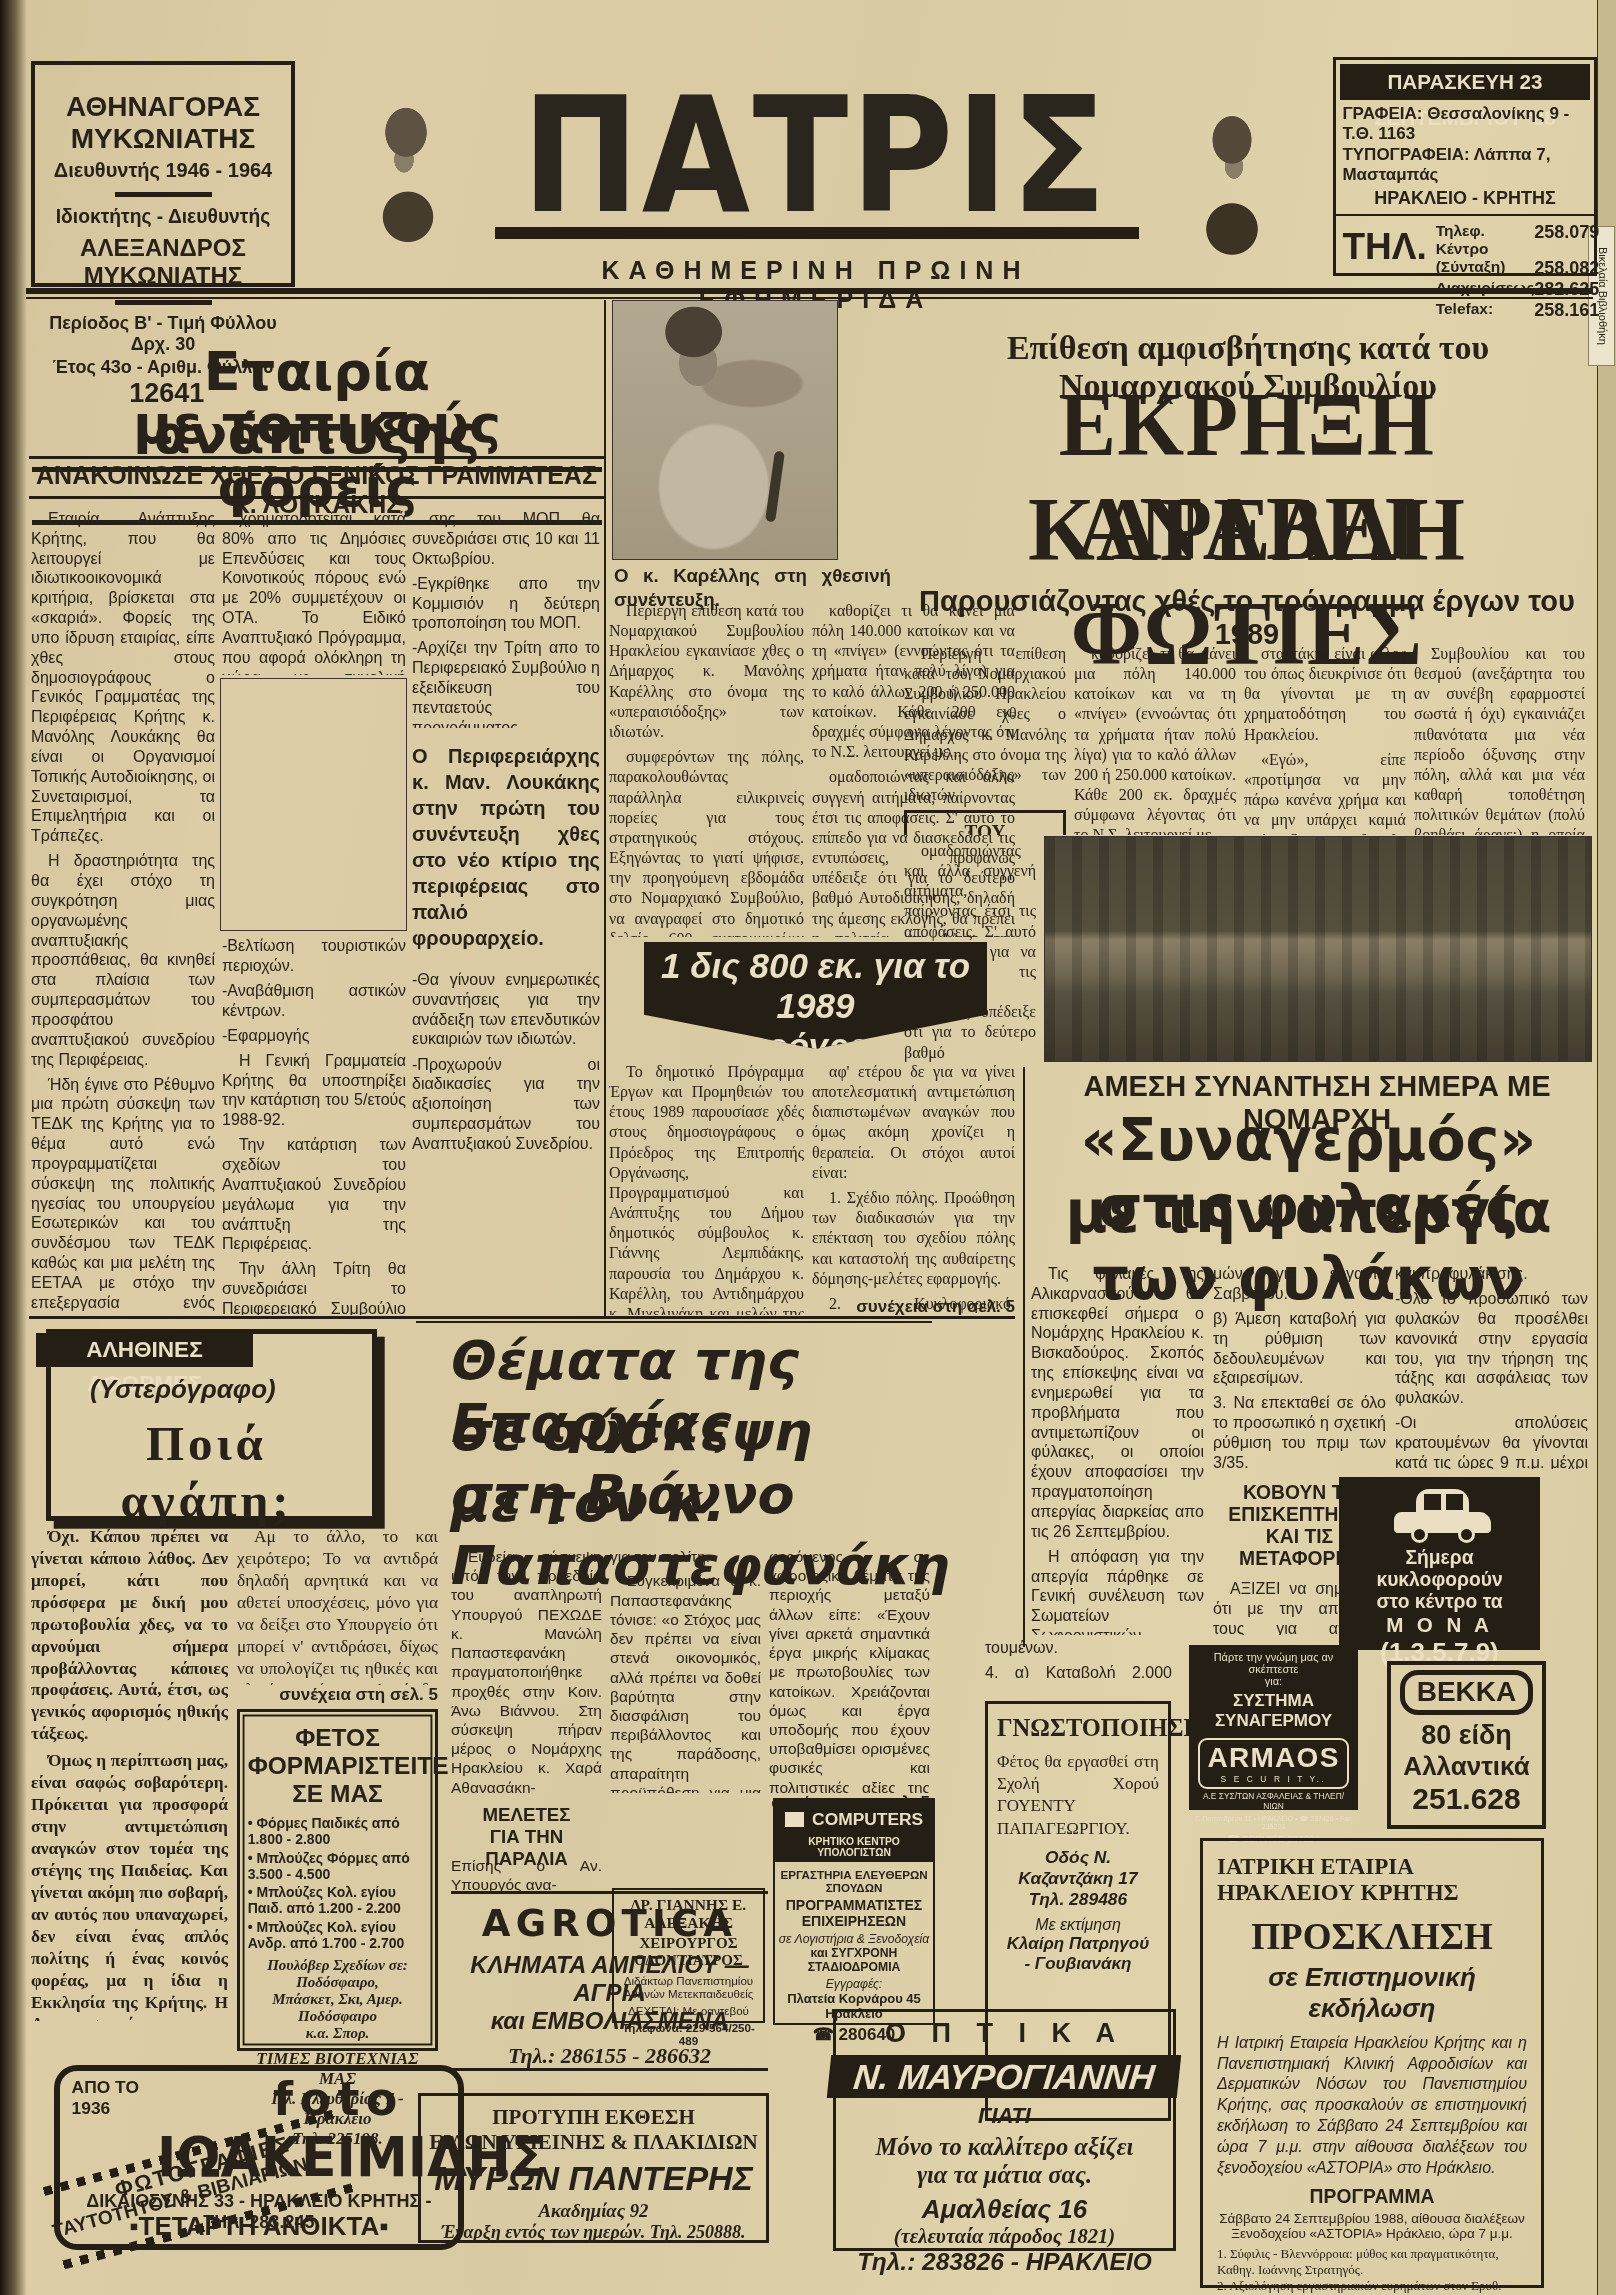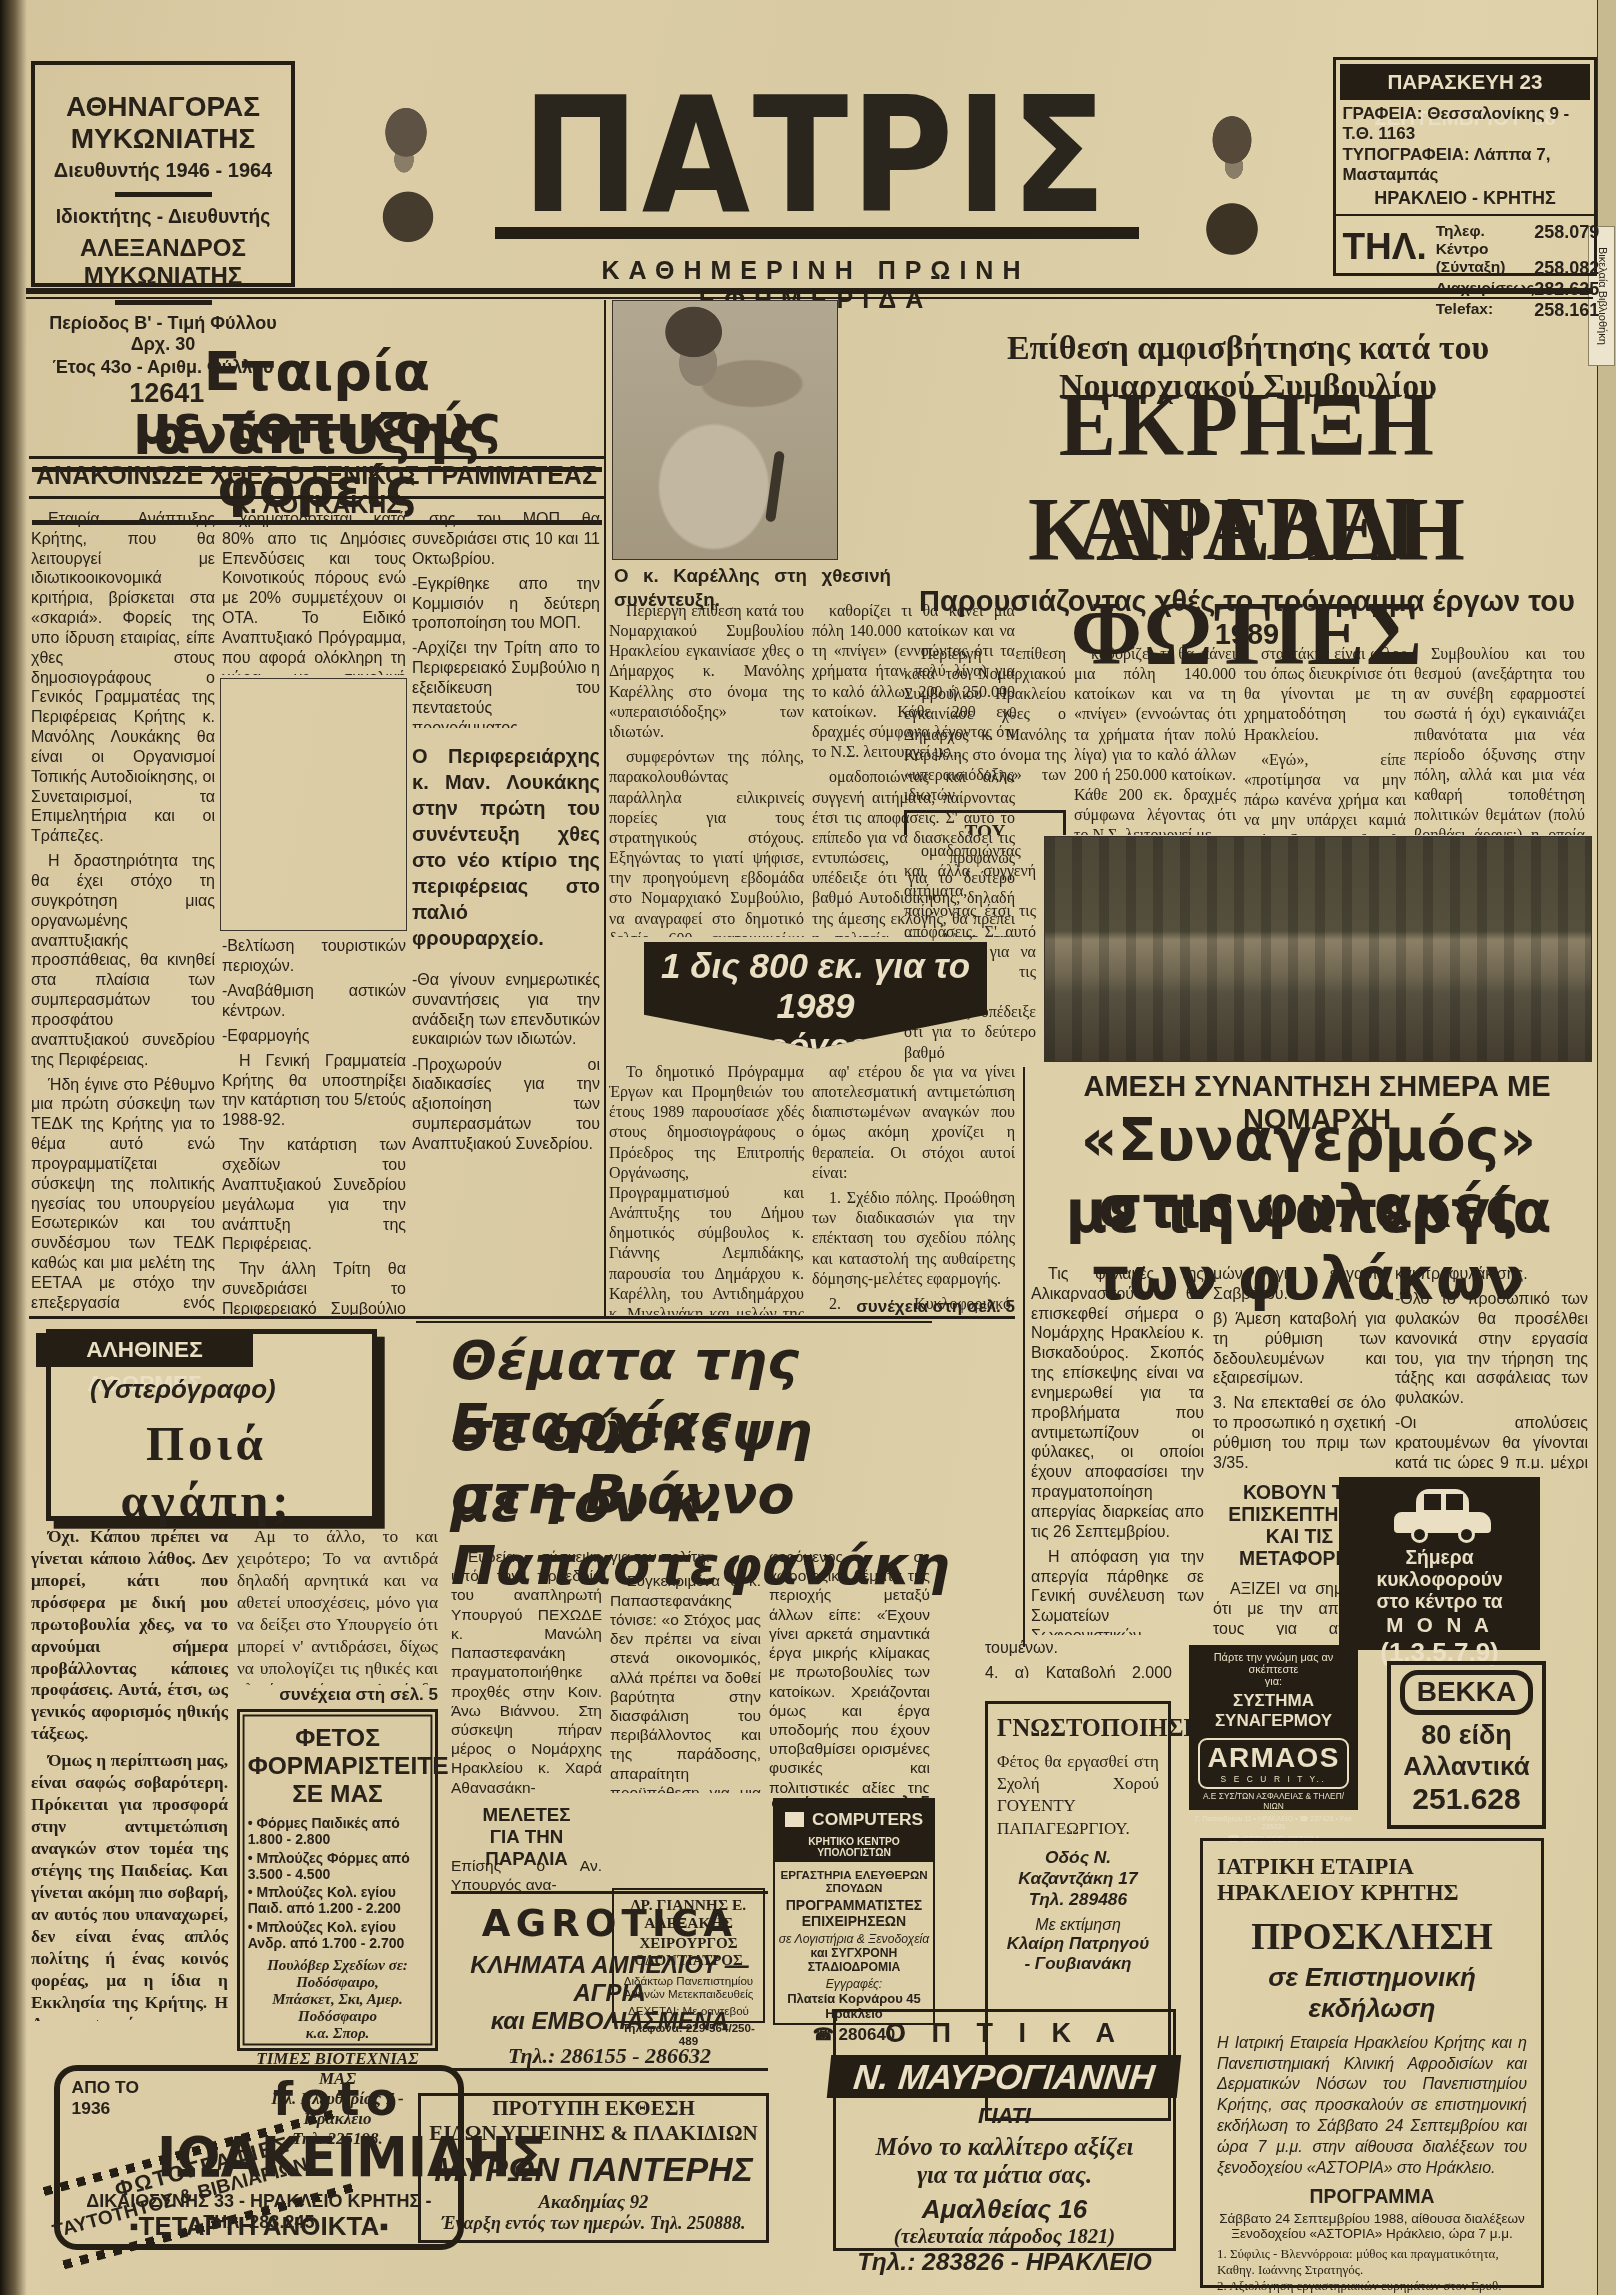--- a/index.html
+++ b/index.html
@@ -408,21 +408,21 @@
 
   </div>
 
   <div class="abs ctr" style="left:451px;top:1891px;width:317px;height:180px;border-top:3.2px solid #241e15;border-bottom:3.2px solid #241e15;padding-top:7.7px;box-sizing:border-box;">
     <div class="dv" style="font-size:37px;font-weight:900;letter-spacing:5.2px;">AGROTICA</div>
     <div class="b i" style="font-size:24px;margin-top:6.4px;">ΚΛΗΜΑΤΑ ΑΜΠΕΛΙΟΥ — ΑΓΡΙΑ</div>
     <div class="b i" style="font-size:24px;">και ΕΜΒΟΛΙΑΣΜΕΝΑ</div>
     <div class="serif b i" style="font-size:22px;margin-top:7.7px;">Τηλ.: 286155 - 286632</div>
   </div>
 
-  <div class="abs ctr" style="left:418px;top:2093px;width:351px;height:150px;border:3.9px solid #241e15;padding-top:0;box-sizing:border-box;">
+  <div class="abs ctr" style="left:418px;top:2093px;width:351px;height:150px;border:3.9px solid #241e15;padding-top:9px;box-sizing:border-box;">
     <div class="serif b" style="font-size:21px;">ΠΡΟΤΥΠΗ ΕΚΘΕΣΗ</div>
     <div class="serif b" style="font-size:21px;">ΕΙΔΩΝ ΥΓΙΕΙΝΗΣ &amp; ΠΛΑΚΙΔΙΩΝ</div>
     <div class="b i" style="font-size:34px;margin-top:3.9px;">ΜΥΡΩΝ ΠΑΝΤΕΡΗΣ</div>
     <div class="serif b i" style="font-size:18.7px;margin-top:2.6px;">Ακαδημίας 92</div>
     <div class="serif b i" style="font-size:18px;">Έναρξη εντός των ημερών. Τηλ. 250888.</div>
   </div>
 
   <div class="abs" style="left:833px;top:2009px;width:343px;height:242px;border:3.2px solid #241e15;padding:6.4px 10.3px;box-sizing:border-box;text-align:center;">
     <div class="b" style="font-size:27px;letter-spacing:9px;">Ο Π Τ Ι Κ Α</div>
     <div class="wbar b i" style="margin:5.2px -17px 0;height:43px;line-height:43px;font-size:35px;font-weight:900;transform:skewX(-6deg);">Ν. ΜΑΥΡΟΓΙΑΝΝΗ</div>

